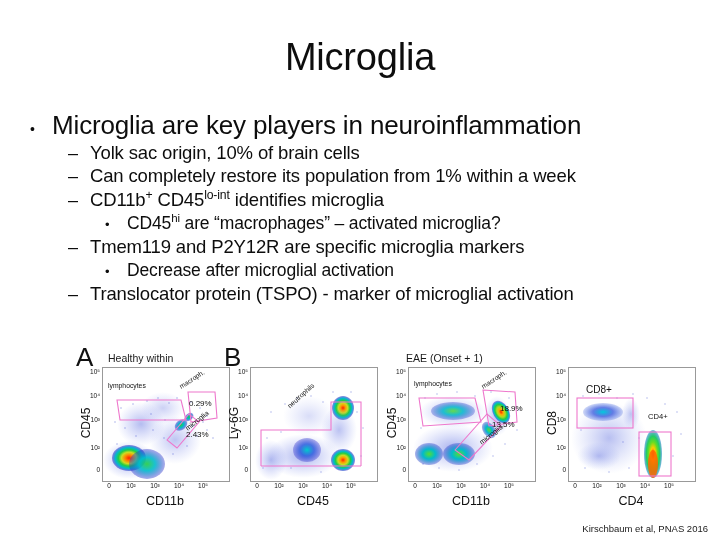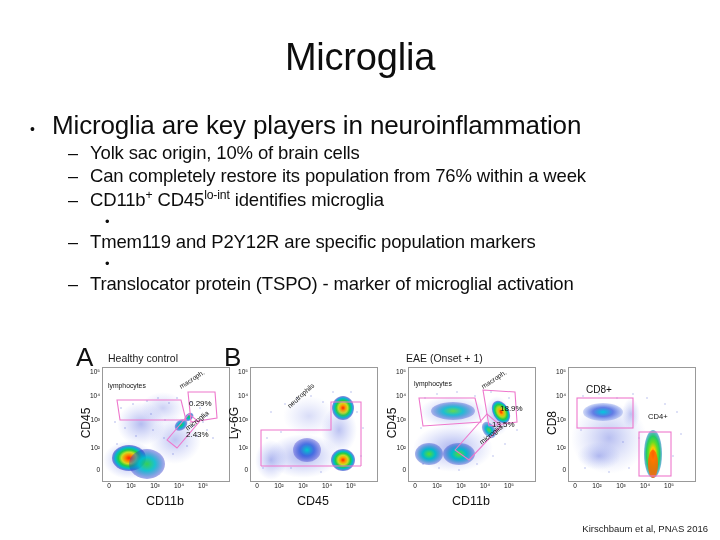--- a/index.html
+++ b/index.html
@@ -175,47 +175,49 @@
     <div class="bullet-row lvl1">
       <span class="bullet-marker">•</span>
       <span class="bullet-text">Microglia are key players in neuroinflammation</span>
     </div>
     <div class="bullet-row lvl2">
       <span class="bullet-marker">–</span>
       <span class="bullet-text">Yolk sac origin, 10% of brain cells</span>
     </div>
     <div class="bullet-row lvl2">
       <span class="bullet-marker">–</span>
-      <span class="bullet-text">Can completely restore its population from 76% within a week</span>
+      <span class="bullet-text">Can completely restore its population from 1% within a week</span>
     </div>
     <div class="bullet-row lvl2">
       <span class="bullet-marker">–</span>
       <span class="bullet-text"><span>CD11b</span><sup>+</sup><span> CD45</span><sup>lo-int</sup><span> identifies microglia</span></span>
     </div>
     <div class="bullet-row lvl3">
       <span class="bullet-marker">•</span>
+      <span class="bullet-text"><span>CD45</span><sup>hi</sup><span> are “macrophages” – activated microglia?</span></span>
     </div>
     <div class="bullet-row lvl2">
       <span class="bullet-marker">–</span>
-      <span class="bullet-text">Tmem119 and P2Y12R are specific population markers</span>
+      <span class="bullet-text">Tmem119 and P2Y12R are specific microglia markers</span>
     </div>
     <div class="bullet-row lvl3">
       <span class="bullet-marker">•</span>
+      <span class="bullet-text">Decrease after microglial activation</span>
     </div>
     <div class="bullet-row lvl2">
       <span class="bullet-marker">–</span>
       <span class="bullet-text">Translocator protein (TSPO) - marker of microglial activation</span>
     </div>
   </div>
 
 <div id="figure-strip">
 
   <div class="panel" style="left:0px; width:160px;">
     <div class="panel-letter">A</div>
-    <div class="panel-title" style="left:32px;">Healthy control</div>
+    <div class="panel-title" style="left:32px;">Healthy within</div>
     <div class="ylab" style="left:-12px; top:68px; width:44px; text-align:center;">CD45</div>
 
     <div class="ytick" style="left:6px; top:20px; width:18px;">10⁵</div>
     <div class="ytick" style="left:6px; top:44px; width:18px;">10⁴</div>
     <div class="ytick" style="left:6px; top:68px; width:18px;">10³</div>
     <div class="ytick" style="left:6px; top:96px; width:18px;">10²</div>
     <div class="ytick" style="left:6px; top:118px; width:18px;">0</div>
 
     <div class="plot-box" style="left:26px; top:19px; width:126px; height:113px;">
       <svg width="126" height="113" viewBox="0 0 126 113">
@@ -505,17 +507,18 @@
     </div>
 
     <div class="gate-label" style="left:44px; top:36px; font-size:10px;">CD8+</div>
     <div class="gate-label" style="left:106px; top:64px; font-size:7.6px;">CD4+</div>
 
     <div class="xtick" style="left:26px; top:134px; width:14px;">0</div>
     <div class="xtick" style="left:48px; top:134px; width:14px;">10²</div>
     <div class="xtick" style="left:72px; top:134px; width:14px;">10³</div>
     <div class="xtick" style="left:96px; top:134px; width:14px;">10⁴</div>
     <div class="xtick" style="left:120px; top:134px; width:14px;">10⁵</div>
+    <div class="xlab" style="left:26px; top:146px; width:126px;">CD4</div>
   </div>
 
 </div>
 
 <div id="citation">Kirschbaum et al, PNAS 2016</div>
 
 </body></html>

